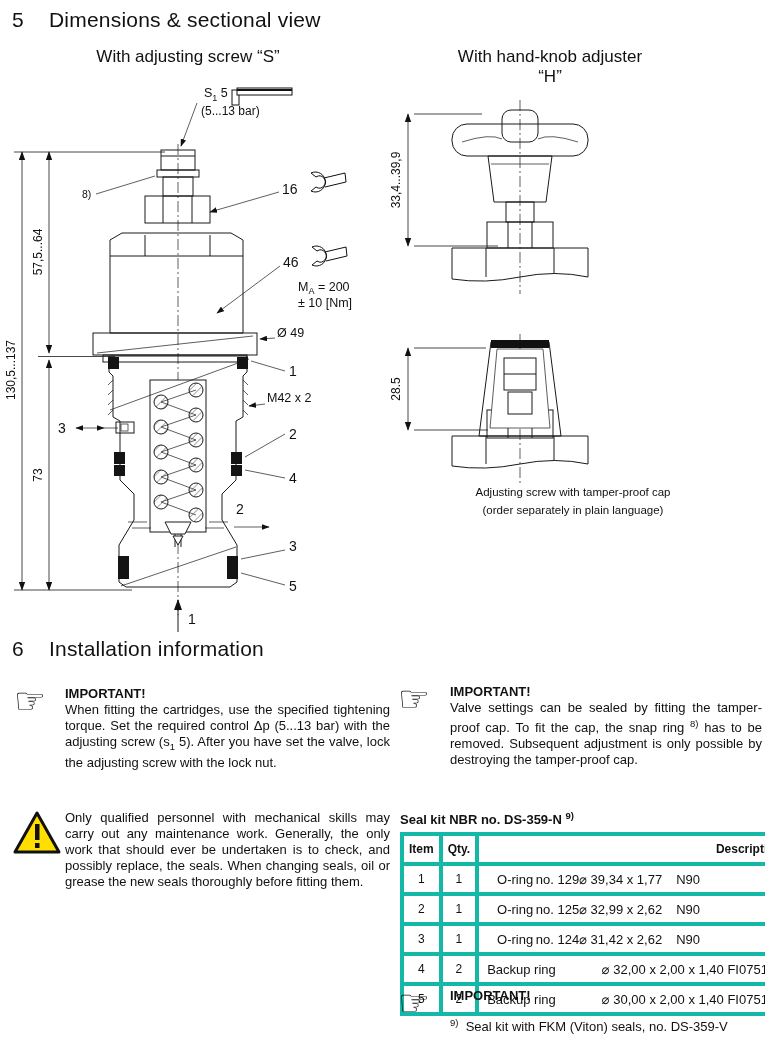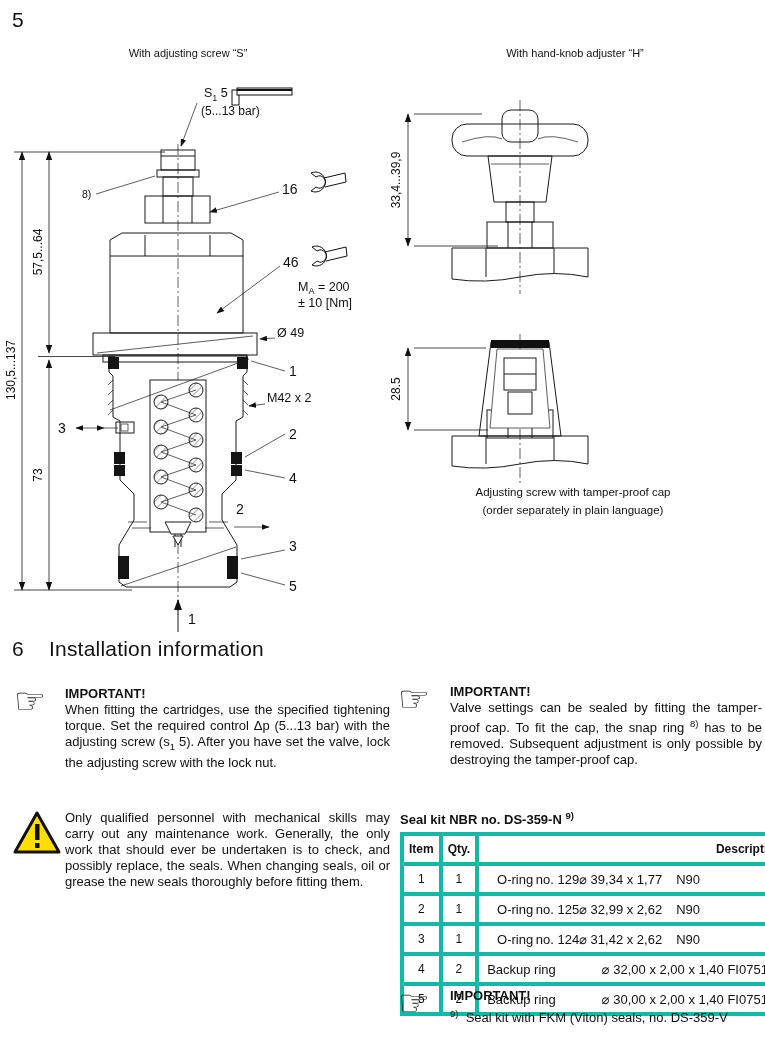--- a/index.html
+++ b/index.html
@@ -1,20 +1,20 @@
 <!DOCTYPE html>
 <html><head>
 <meta charset="utf-8">
 <style>
   html,body{margin:0;padding:0;background:#fff;}
   #page{position:relative;width:765px;height:1045px;background:#fff;
         font-family:"Liberation Sans","DejaVu Sans",sans-serif;color:#111;overflow:hidden;}
   .h1{position:absolute;display:flex;font-size:21px;font-weight:400;color:#111;letter-spacing:.2px;}
   .h1 .num{width:37px;}
-  .cap{position:absolute;font-size:11px;text-align:center;}
+  .cap{position:absolute;font-size:17px;text-align:center;}
   svg text{font-family:"Liberation Sans","DejaVu Sans",sans-serif;fill:#111;}
   svg .ln{stroke:#1a1a1a;stroke-width:1;fill:none;}
   svg .thin{stroke:#1a1a1a;stroke-width:.7;fill:none;}
   svg .dim{stroke:#1a1a1a;stroke-width:.8;fill:none;}
   svg .lbl{font-size:14px;}
   svg .sm{font-size:12px;}
   svg .md{font-size:12.5px;}
   .note{position:absolute;}
   .note-title{font-size:13px;font-weight:700;margin:0 0 1px 0;}
   .note-body{font-size:13px;line-height:16px;text-align:justify;margin:0;}
@@ -25,33 +25,34 @@
   table.kit{position:absolute;border-collapse:collapse;table-layout:fixed;}
   table.kit th,table.kit td{border:4px solid #14b8a6;font-size:12px;padding:4px 5px;height:18px;}
   table.kit th{font-weight:700;}
   .c-item{width:48px;text-align:center;}
   .c-qty{width:48px;text-align:center;}
   .c-desc{width:238px;text-align:right;padding-left:8px!important;}
   .desc-flex{display:flex;white-space:nowrap;font-size:13px;}
   .d-name{display:inline-block;min-width:46px;}
   .d-no{display:inline-block;min-width:46px;}
   .d-grade{margin-left:14px;}
-  .fn-line{font-size:13px;margin-top:5px;}
+  .fn-line{font-size:13px;margin-top:14px;}
 </style>
 </head>
 <body>
 
 <div id="page">
 
   <div class="h1" style="left:12px;top:8px;">
     <span class="num">5</span>
+    <span>Dimensions &amp; sectional view</span>
   </div>
 
   <div class="cap" style="left:88px;top:47px;width:200px;">With adjusting screw “S”</div>
-  <div class="cap" style="left:475px;top:47px;width:200px;">With hand-knob adjuster “H”</div>
+  <div class="cap" style="left:450px;top:47px;width:200px;">With hand-knob adjuster “H”</div>
 
   <svg style="position:absolute;left:0;top:70px;" width="390" height="570" viewBox="0 0 390 570">
     <defs>
       <marker id="arr" markerWidth="11" markerHeight="8" refX="10" refY="4" orient="auto-start-reverse">
         <path d="M0,0 L11,4 L0,8 Z" fill="#111"></path>
       </marker>
       <pattern id="hatch" patternUnits="userSpaceOnUse" width="6" height="6" patternTransform="rotate(45)">
         <line x1="0" y1="0" x2="0" y2="6" stroke="#555" stroke-width="1"></line>
       </pattern>
     </defs>

